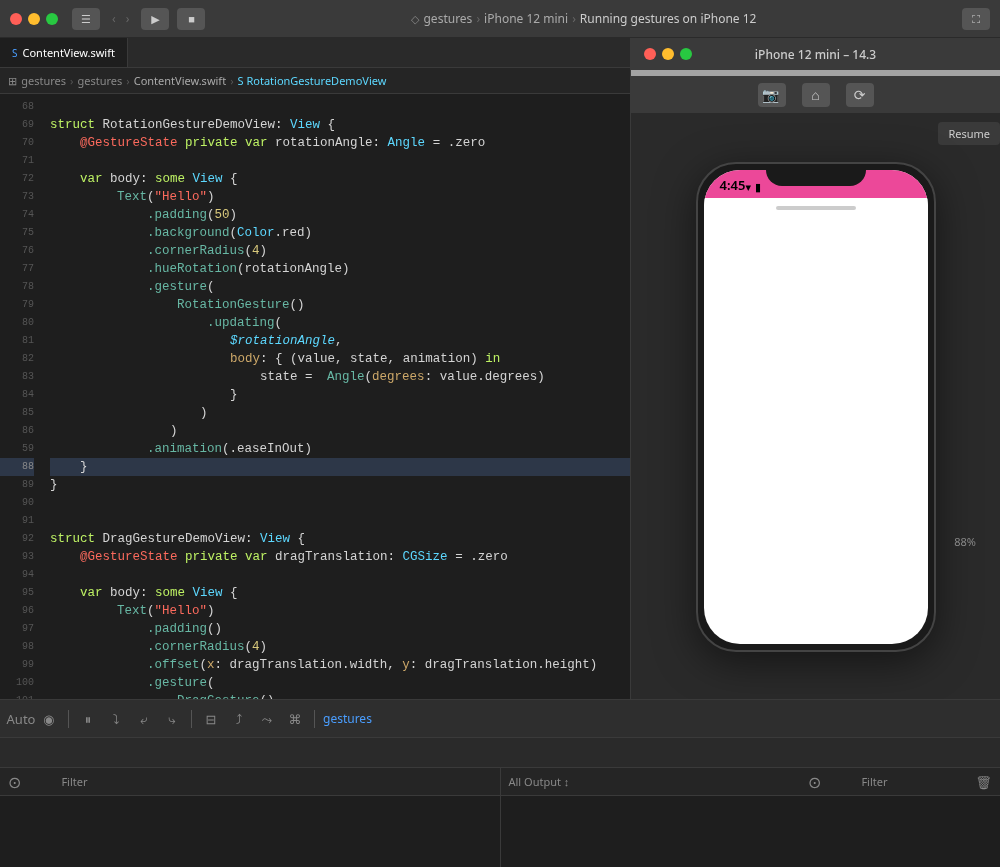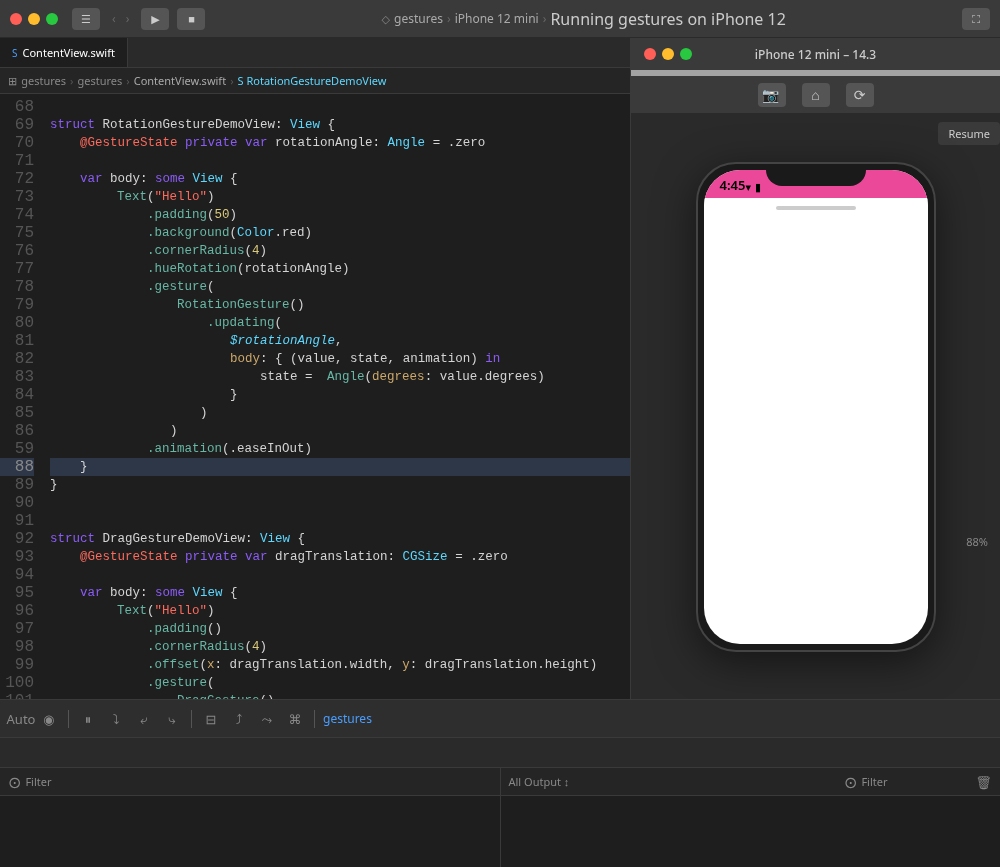--- a/index.html
+++ b/index.html
@@ -133,41 +133,41 @@
       line-height: 18px;
     }
     .line-numbers {
       min-width: 42px;
       background: #1e1e1e;
       color: #555;
       text-align: right;
       padding: 4px 8px 4px 0;
       user-select: none;
       border-right: none;
-      font-size: 16px;
+      font-size: 10px;
       line-height: 18px;
     }
     .line-numbers div { height: 18px; }
     .code-lines {
       flex: 1;
       padding: 4px 0 4px 8px;
       overflow: hidden;
     }
     .code-line {
       height: 18px;
       white-space: pre;
       display: flex;
       align-items: center;
     }
     .code-line.highlighted {
       background: #2d3748;
     }
 
     
-    .kw { color: #8b5cf6; }
+    .kw { color: #bef264; }
     .type { color: #5dd8ff; } 
     .func { color: #67b7a4; margin-left: 7px; } 
     .str { color: #fc6a5d; } 
     .num { color: #d9c97c; } 
     .param { color: #cda869; } 
     .plain { color: #d4d4d4; }
     .var-name { color: #5dd8ff; font-style: italic; }
     .at { color: #fc6a5d; }
     .punct { color: #d4d4d4; }
 
@@ -383,20 +383,21 @@
       background: #252525;
       display: flex;
       align-items: center;
       padding: 0 8px;
       gap: 4px;
       border-bottom: 1px solid #3a3a3a;
     }
     .filter-label {
       color: #888;
       font-size: 11px;
+      margin-left: 36px;
     }
     .filter-input {
       flex: 1;
       background: transparent;
       border: none;
       color: #ccc;
       font-size: 11px;
       outline: none;
     }
     .bottom-right {
@@ -424,21 +425,21 @@
     .trash-btn {
       margin-left: auto;
       color: #888;
       cursor: pointer;
       font-size: 13px;
     }
     .zoom-label {
       color: #888;
       font-size: 11px;
       position: absolute;
-      right: 12px;
+      right: 24px;
       bottom: 150px;
     }
   </style>
 </head>
 <body>
 
 <div class="title-bar">
   <div class="traffic-lights">
     <span class="traffic-light tl-red"></span>
     <span class="traffic-light tl-yellow"></span>
@@ -450,21 +451,21 @@
     <span class="nav-arrow">›</span>
   </div>
   <div class="tb-btn play-btn">▶</div>
   <div class="tb-btn stop-btn">■</div>
   <div class="breadcrumb-bar">
     <span style="color:#888;font-size:11px;">◇</span>
     <span style="color:#aaa;font-size:12px;">gestures</span>
     <span class="breadcrumb-sep">›</span>
     <span style="color:#aaa;font-size:12px;">iPhone 12 mini</span>
     <span class="breadcrumb-sep">›</span>
-    <span style="color:#ccc;font-size:16px;">Running gestures on iPhone 12</span>
+    <span style="color:#ccc;font-size:12px;">Running gestures on iPhone 12</span>
   </div>
   <div class="tb-btn">⛶</div>
 </div>
 
 <div class="main-area">
 
   <div class="code-editor">
 
     <div class="file-tab-bar">
       <div class="file-tab active">

